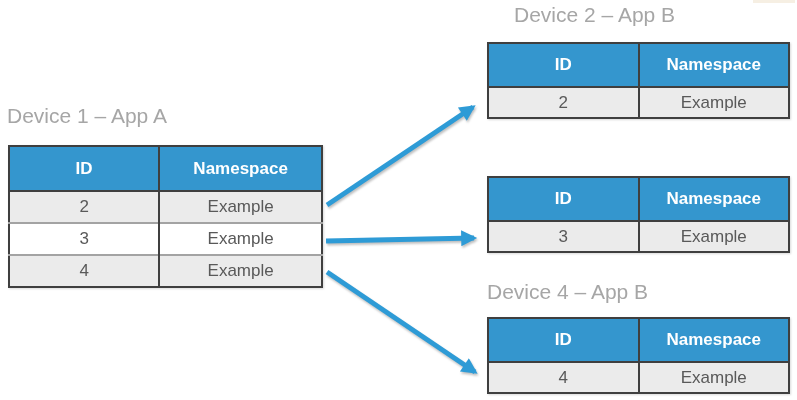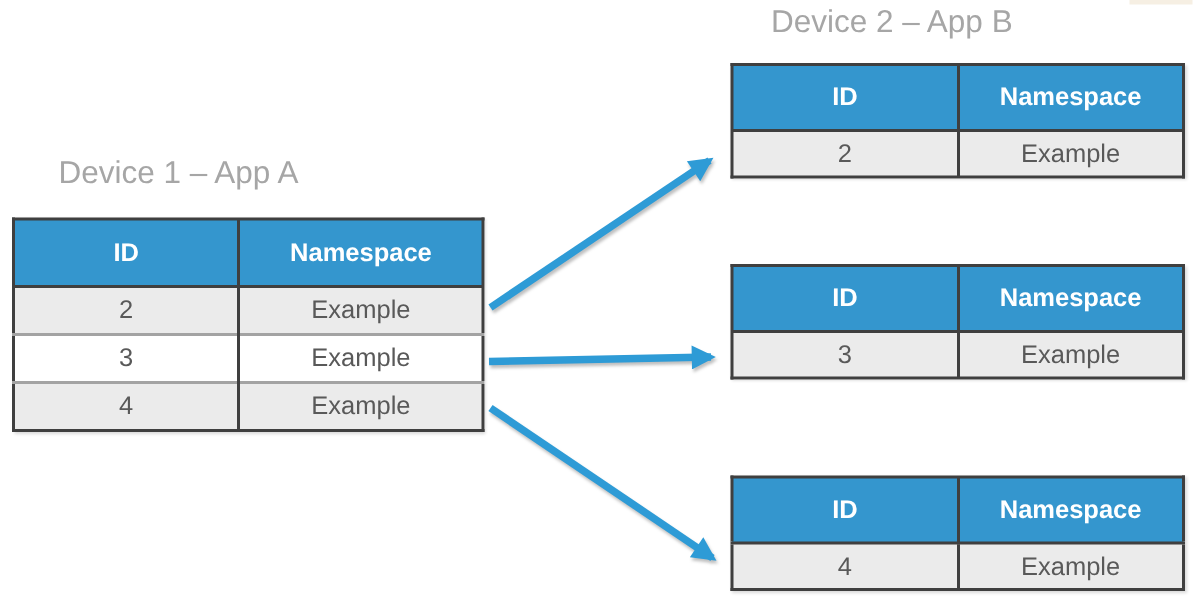--- a/index.html
+++ b/index.html
@@ -46,21 +46,21 @@
   table.tbl td:first-child { border-right: 2px solid var(--border-dark, #3F3F3F); }
   table.tbl tbody tr + tr td { border-top: 2px solid var(--row-divider, #A3A3A3); }
 
   table.src { left: 8px; top: 145px; width: 315px; }
   table.src th { height: 43px; }
   table.src td { height: 30px; }
   table.tgt { width: 303px; left: 487px; }
   table.tgt th { height: 42px; }
   table.tgt td { height: 29px; }
 
-  #src-title { left: 7px; top: 104px; margin-left: 32px; }
+  #src-title { left: 7px; top: 104px; }
   #t0-title  { left: 514px; top: 3px; }
   #t1-title  { left: 487px; top: 139px; }
   #t2-title  { left: 487px; top: 280px; }
   #t0-table  { top: 42px; }
   #t1-table  { top: 176px; }
   #t2-table  { top: 317px; }
 
   svg.arrows {
     position: absolute;
     left: 0; top: 0;
@@ -148,20 +148,21 @@
       </tr>
     </thead>
     <tbody>
       <tr class="alt">
         <td>3</td>
         <td>Example</td>
       </tr>
     </tbody>
   </table>
 
+  <div class="tbl-title" id="t2-title">Device 4 – App B</div>
   <table class="tbl tgt" id="t2-table">
     <colgroup>
         <col style="width:50%">
         <col style="width:50%">
       </colgroup>
     <thead>
       <tr>
         <th>ID</th>
         <th>Namespace</th>
       </tr>

